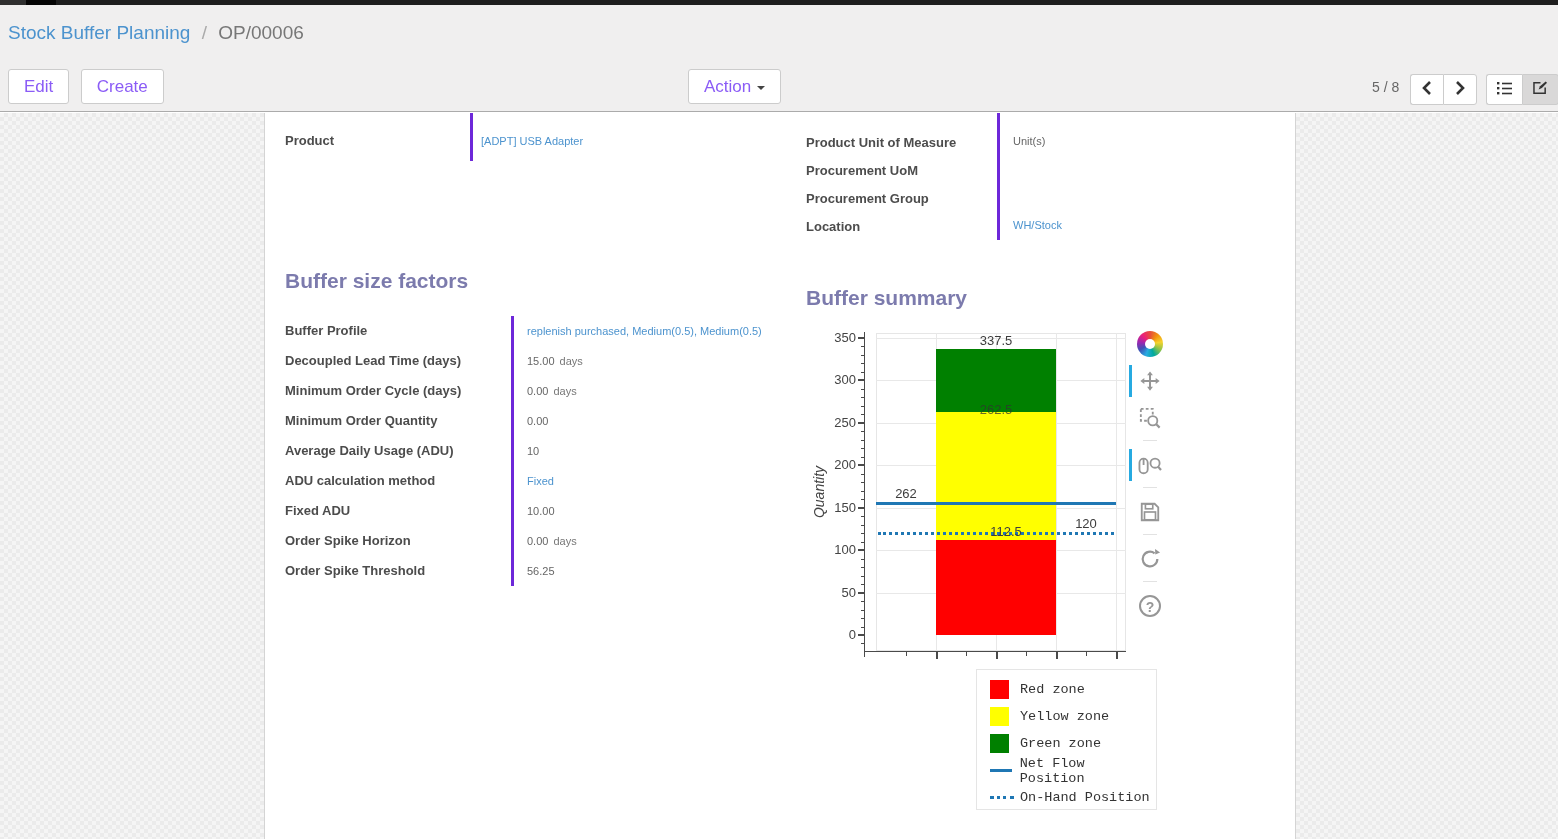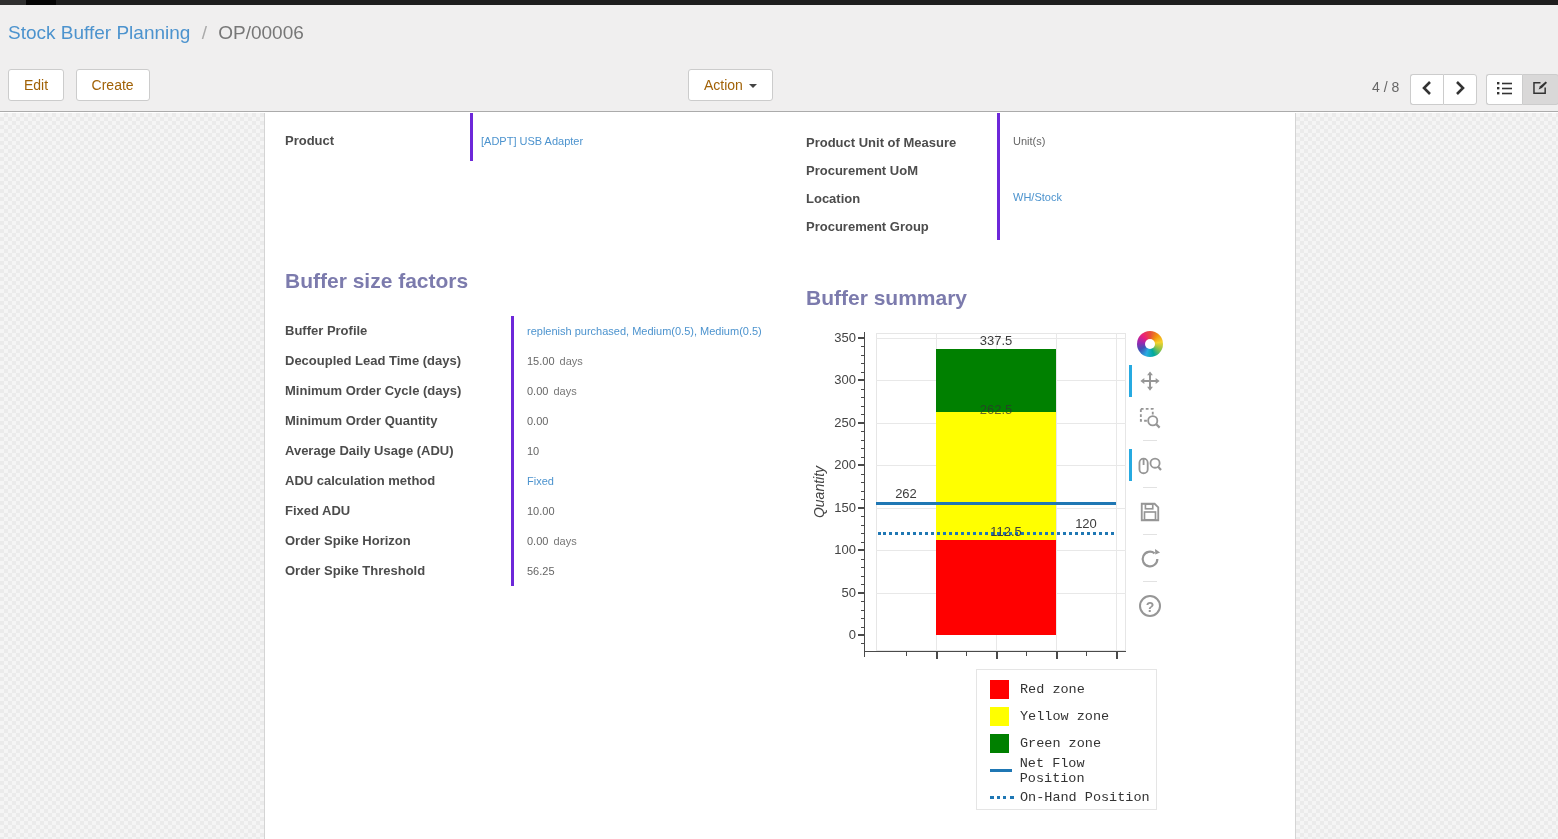--- a/index.html
+++ b/index.html
@@ -12,21 +12,21 @@
   .topbar .seg2 { position:absolute; left:26px; top:0; width:30px; height:5px; background:#050505; }
 
   
   .cp { position:absolute; left:0; top:5px; width:1558px; height:107px; background:#f0efef;
         border-bottom:1px solid #ababab; }
   .breadcrumb { position:absolute; left:8px; top:17px; font-size:19px; }
   .bc-link { color:#4c93ce; cursor:pointer; }
   .bc-sep { color:#aaa; padding:0 6px; }
   .bc-cur { color:#777; }
   .btn { display:inline-block; background:#fff; border:1px solid #ccc; border-radius:3px;
-         font-size:14px; color:#a16207; padding:8px 15px; line-height:1; cursor:pointer; }
+         font-size:17px; color:#8b5cf6; padding:8px 15px; line-height:1; cursor:pointer; }
   .btnrow { position:absolute; left:8px; top:64px; }
   .btnrow .btn { margin-right:7px; }
   .actionwrap { position:absolute; left:688px; top:64px; }
   .caret { display:inline-block; width:0; height:0; border-left:4px solid transparent;
            border-right:4px solid transparent; border-top:4px solid #444; margin-left:6px;
            vertical-align:middle; }
   .pager { position:absolute; left:1372px; top:74px; font-size:14px; color:#666; }
   .navgrp { position:absolute; left:1410px; top:69px; display:flex; }
   .navgrp .btn { padding:6px 10px; margin:0; border-radius:0; height:31px; }
   .navgrp .btn:first-child { border-radius:3px 0 0 3px; border-right:none; }
@@ -125,21 +125,21 @@
     <span class="bc-sep">/</span>
     <span class="bc-cur">OP/00006</span>
   </div>
   <div class="btnrow">
     <span class="btn">Edit</span>
     <span class="btn">Create</span>
   </div>
   <div class="actionwrap">
     <span class="btn"><span>Action</span><span class="caret"></span></span>
   </div>
-  <div class="pager">4 / 8</div>
+  <div class="pager">5 / 8</div>
   <div class="navgrp">
     <span class="btn">
       <svg width="12" height="14" viewBox="0 0 12 14">
           <polyline points="9,1 3,7 9,13" fill="none" stroke="#333" stroke-width="2.6"></polyline>
         </svg>
     </span>
     <span class="btn">
       <svg width="12" height="14" viewBox="0 0 12 14">
           <polyline points="3,1 9,7 3,13" fill="none" stroke="#333" stroke-width="2.6"></polyline>
         </svg>
@@ -176,26 +176,26 @@
     <div id="right-group">
         <div class="orow first">
           <div class="olabel">Product Unit of Measure</div>
           <div class="ovalue"><span>Unit(s)</span></div>
         </div>
         <div class="orow">
           <div class="olabel">Procurement UoM</div>
           <div class="ovalue"><span></span></div>
         </div>
         <div class="orow">
+          <div class="olabel">Procurement Group</div>
+          <div class="ovalue"><span></span></div>
+        </div>
+        <div class="orow">
           <div class="olabel">Location</div>
           <div class="ovalue"><span class="olink">WH/Stock</span></div>
-        </div>
-        <div class="orow">
-          <div class="olabel">Procurement Group</div>
-          <div class="ovalue"><span></span></div>
         </div>
       </div>
 
     <div id="factors">
       <div class="sectitle">Buffer size factors</div>
       <div id="factors-rows">
           <div class="orow first">
             <div class="olabel">Buffer Profile</div>
             <div class="ovalue"><span class="olink">replenish purchased, Medium(0.5), Medium(0.5)</span></div>
           </div>

